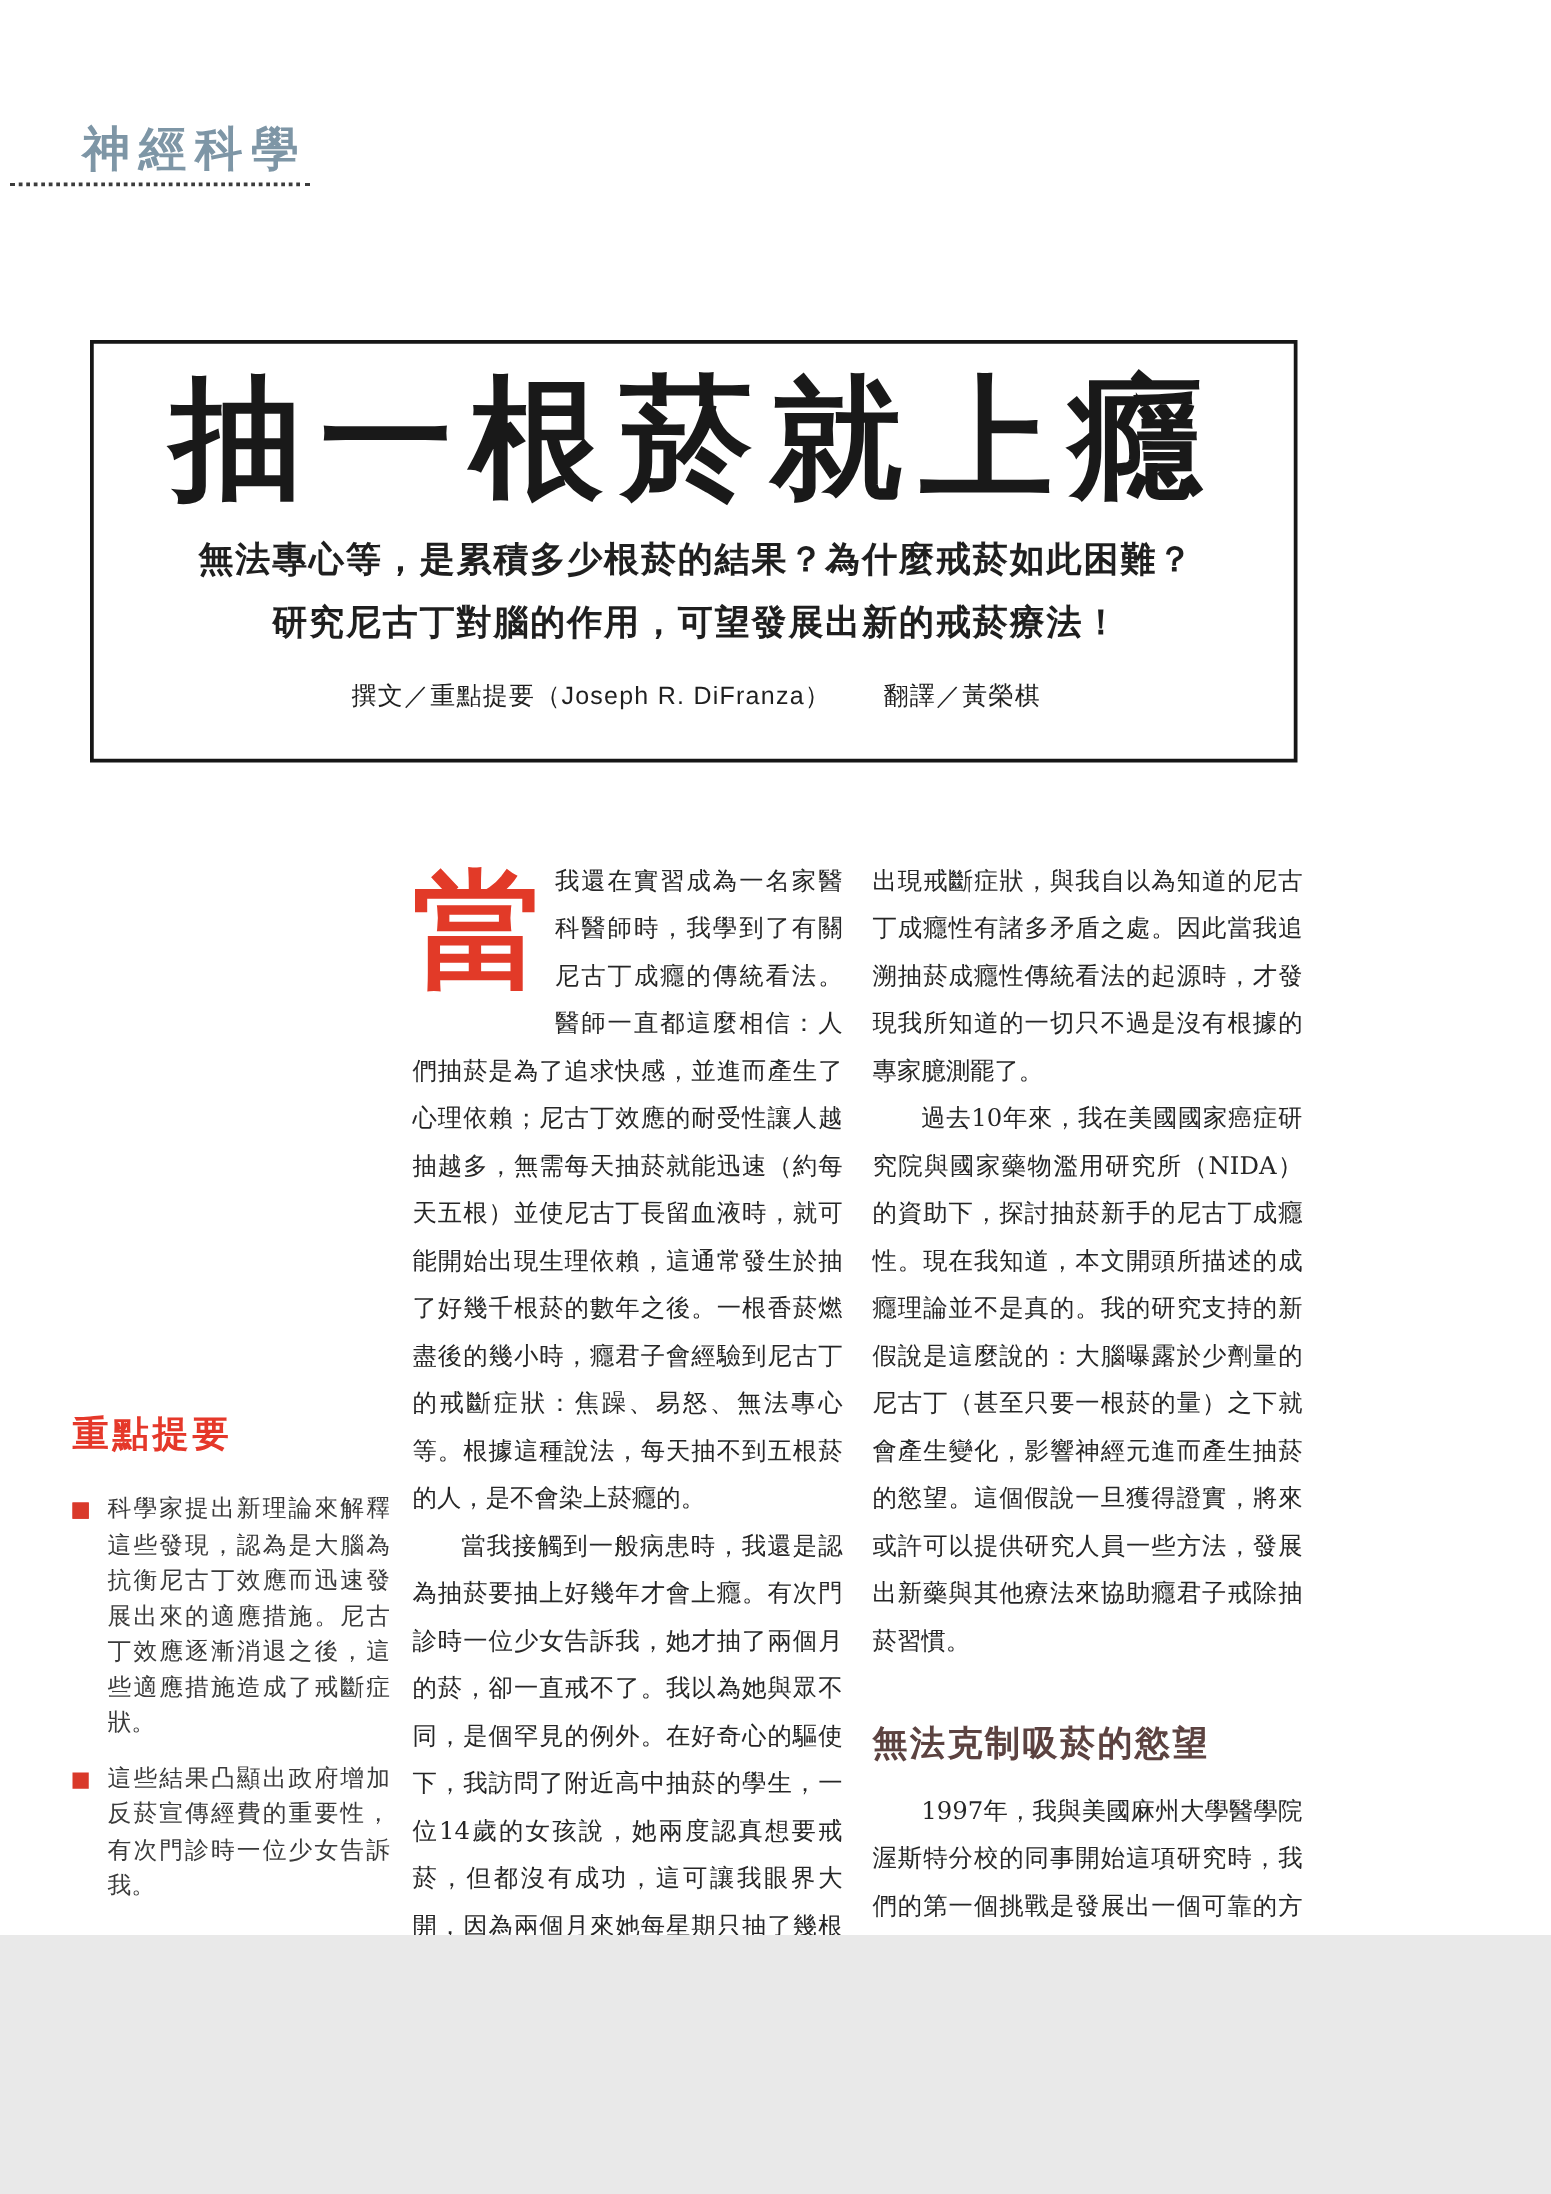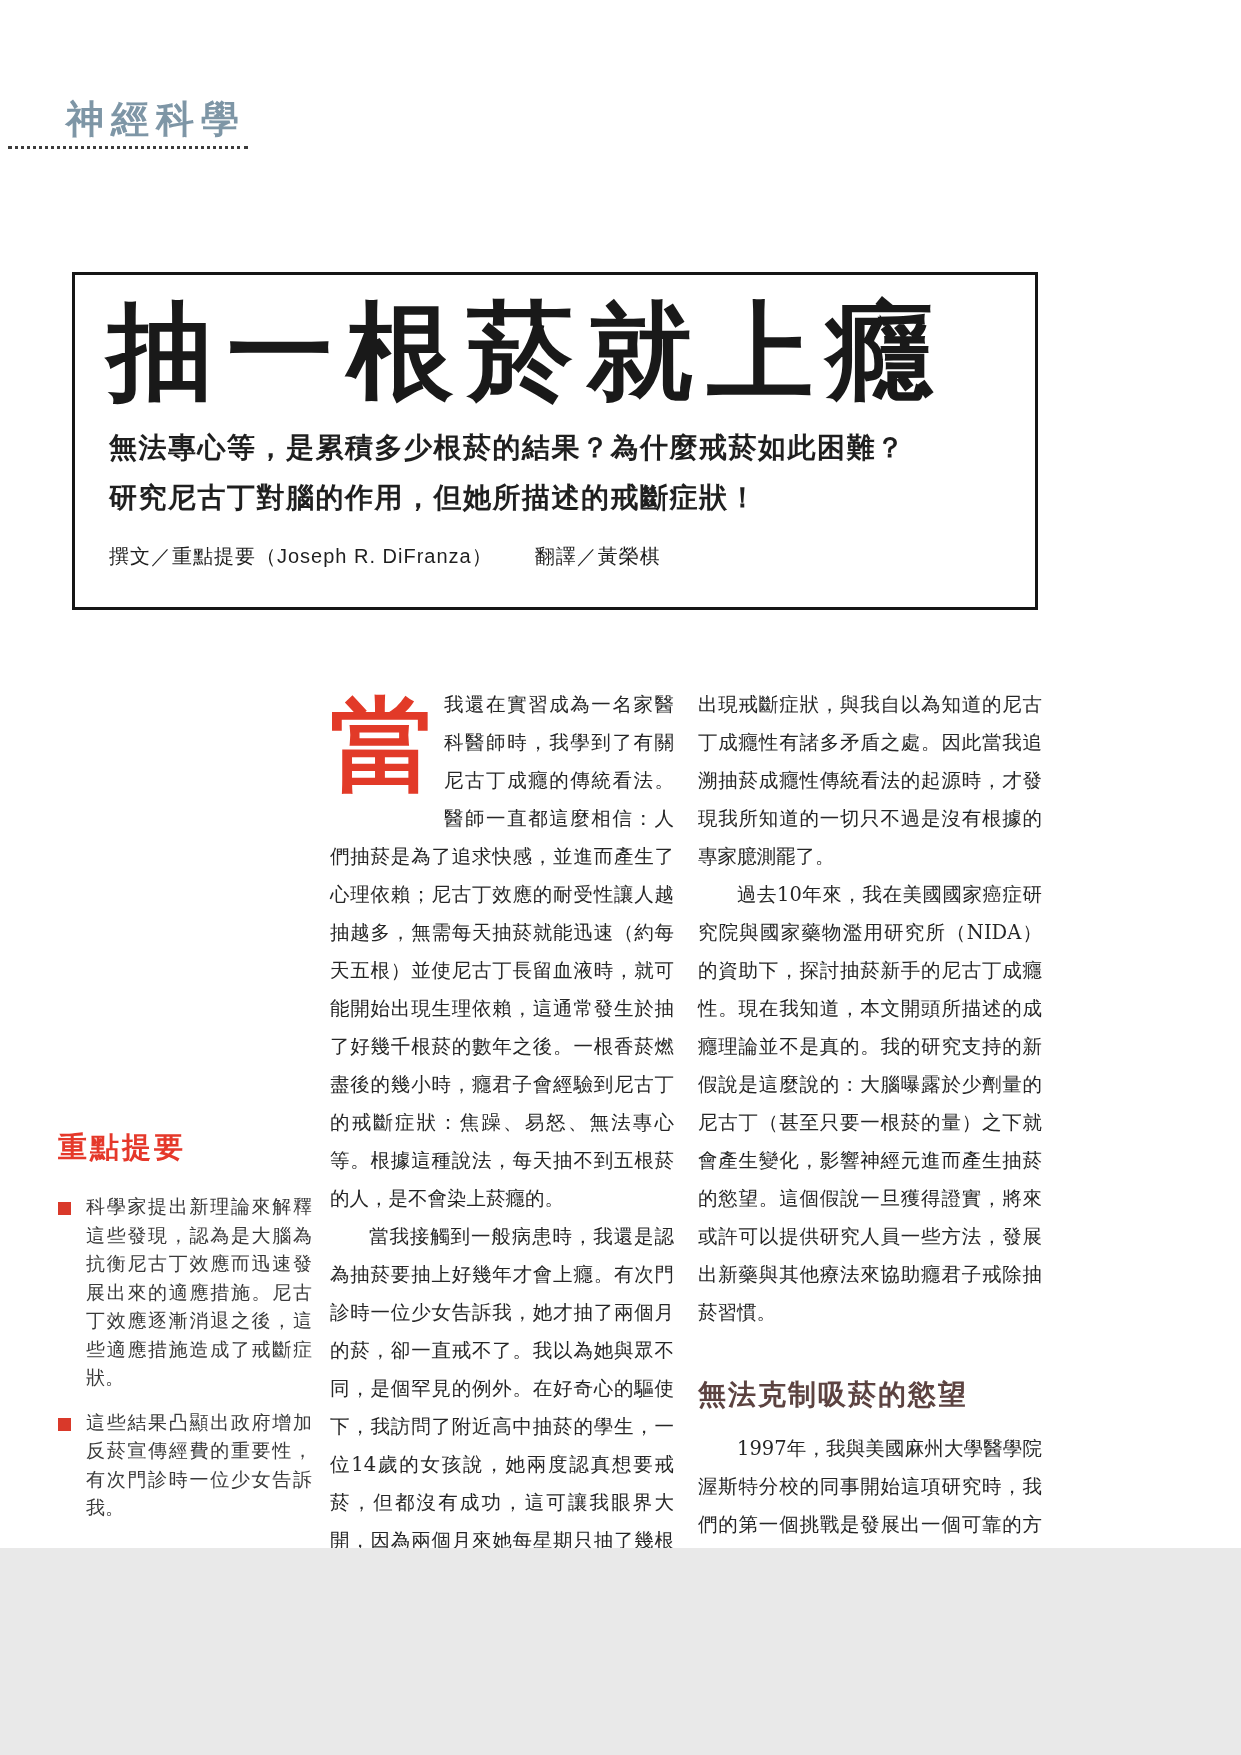--- a/index.html
+++ b/index.html
@@ -18,20 +18,21 @@
   .dotted-rule {
     position:absolute; left:8px; top:146px; width:240px; height:0;
     border-bottom:3px dotted #3c3c3c;
   }
 
   
   .title-box {
     position:absolute; left:72px; top:272px; width:966px; height:338px;
     border:3px solid #161616; box-sizing:border-box;
     padding:14px 30px 0 32px;
+    text-align:center;
   }
   .article-title {
     margin:6px 0 0 0;
     font-family:"Liberation Sans", sans-serif; font-weight:900;
     font-size:106px; line-height:112px; letter-spacing:14px;
     color:#191919; white-space:nowrap;
   }
   .subtitle {
     margin:16px 0 0 2px;
     font-family:"Liberation Sans", sans-serif; font-weight:bold;
@@ -99,21 +100,21 @@
 </head>
 <body>
 
 <div class="page">
 
   <div class="section-label">神經科學</div>
   <div class="dotted-rule"></div>
 
   <section class="title-box">
     <h1 class="article-title">抽一根菸就上癮</h1>
-    <p class="subtitle"><span>無法專心等，是累積多少根菸的結果？為什麼戒菸如此困難？</span><br><span>研究尼古丁對腦的作用，但她所描述的戒斷症狀！</span></p>
+    <p class="subtitle"><span>無法專心等，是累積多少根菸的結果？為什麼戒菸如此困難？</span><br><span>研究尼古丁對腦的作用，可望發展出新的戒菸療法！</span></p>
     <p class="byline">撰文／重點提要（Joseph R. DiFranza）　　翻譯／黃榮棋</p>
   </section>
 
   <aside class="highlights">
     <h2 class="highlights-heading">重點提要</h2>
     <ul>
       <li>
         <span class="bullet-square"></span>
       </li>
       <li>

